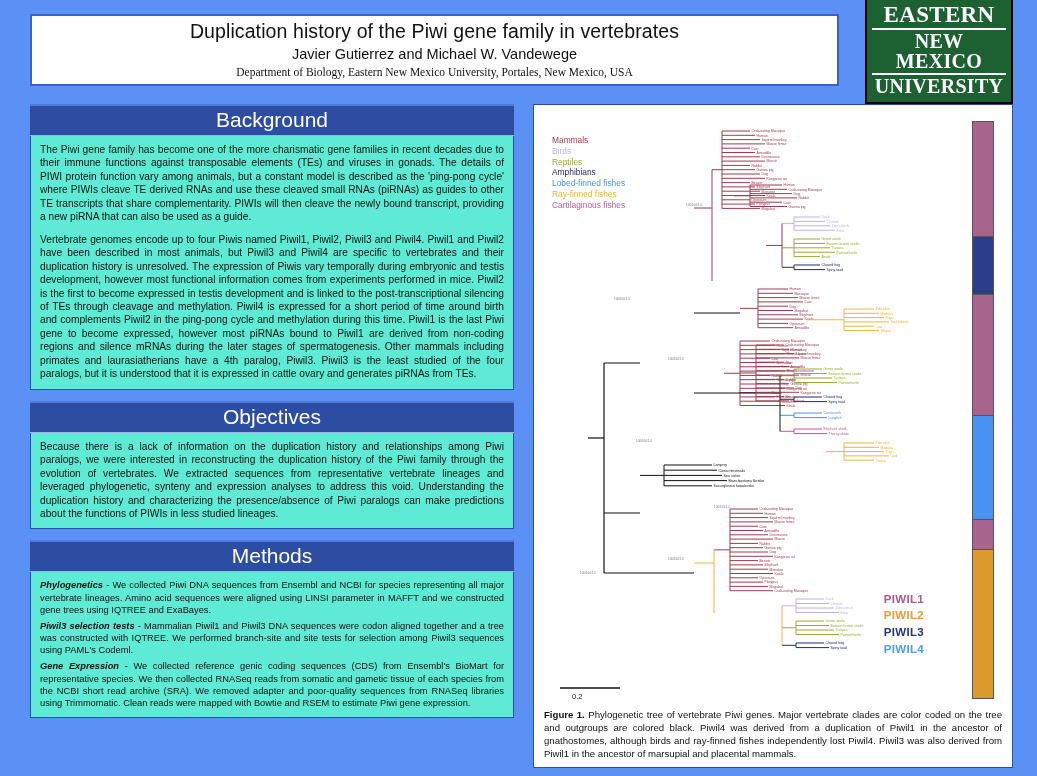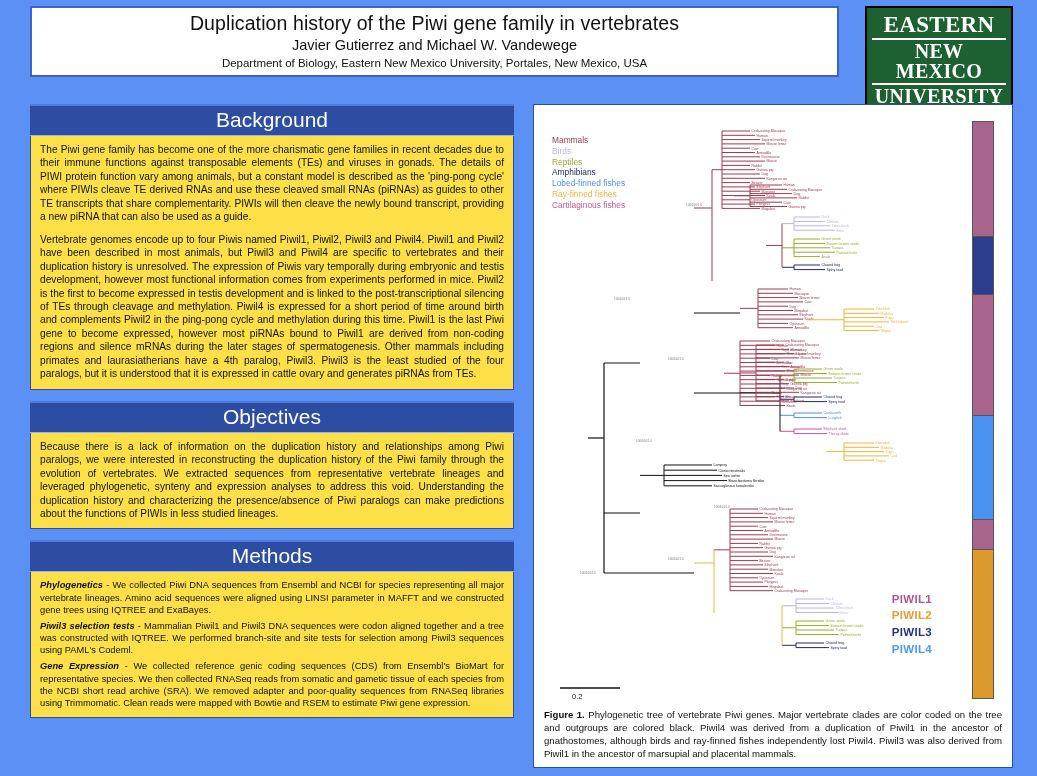--- a/index.html
+++ b/index.html
@@ -17,21 +17,21 @@
     position: relative;
     width: 1037px;
     height: 776px;
     box-sizing: border-box;
     padding: 6px 24px 8px 30px;
   }
 
   
   .titlebar {
     display: flex;
-    align-items: flex-start;
+    align-items: center;
     gap: 26px;
     height: 88px;
   }
   .title-box {
     flex: 1 1 auto;
     background: #ffffff;
     border: 2px solid #3a63c4;
     box-sizing: border-box;
     display: flex;
     flex-direction: column;
@@ -51,20 +51,21 @@
     font-size: 14.5px;
     color: #111;
     margin-top: 3px;
     text-align: center;
   }
   .poster-affil {
     font-size: 11.5px;
     color: #111;
     margin-top: 4px;
     text-align: center;
+    font-family: Liberation Serif, serif;
   }
   .logo-box {
     width: 148px;
     flex: 0 0 148px;
     background: #1d6133;
     border: 2px solid #000000;
     box-sizing: border-box;
     display: flex;
     flex-direction: column;
     align-items: center;
@@ -100,21 +101,21 @@
     background: #2d4da3;
     color: #ffffff;
     text-align: center;
     font-size: 21px;
     line-height: 28px;
     height: 29px;
     border-top: 2px solid #4f7bdd;
     border-bottom: 1px solid #9ab4e8;
   }
   .section-body {
-    background: #fde047;
+    background: #5eead4;
     border: 1px solid #2d4da3;
     border-top: none;
     box-sizing: border-box;
     padding: 7px 9px 8px 9px;
   }
   .para {
     font-size: 10.2px;
     line-height: 1.32;
     color: #111;
     text-align: justify;
@@ -163,21 +164,21 @@
     left: 8px;
     top: 22px;
     font-size: 8.4px;
     font-weight: normal;
     line-height: 1.28;
   }
 
   
   .piwil-legend {
     position: absolute;
-    right: 70px;
+    right: 78px;
     bottom: 48px;
     font-size: 11.5px;
     font-weight: bold;
     line-height: 1.45;
     letter-spacing: 0.3px;
   }
 
   
   .colorbar {
     position: absolute;

